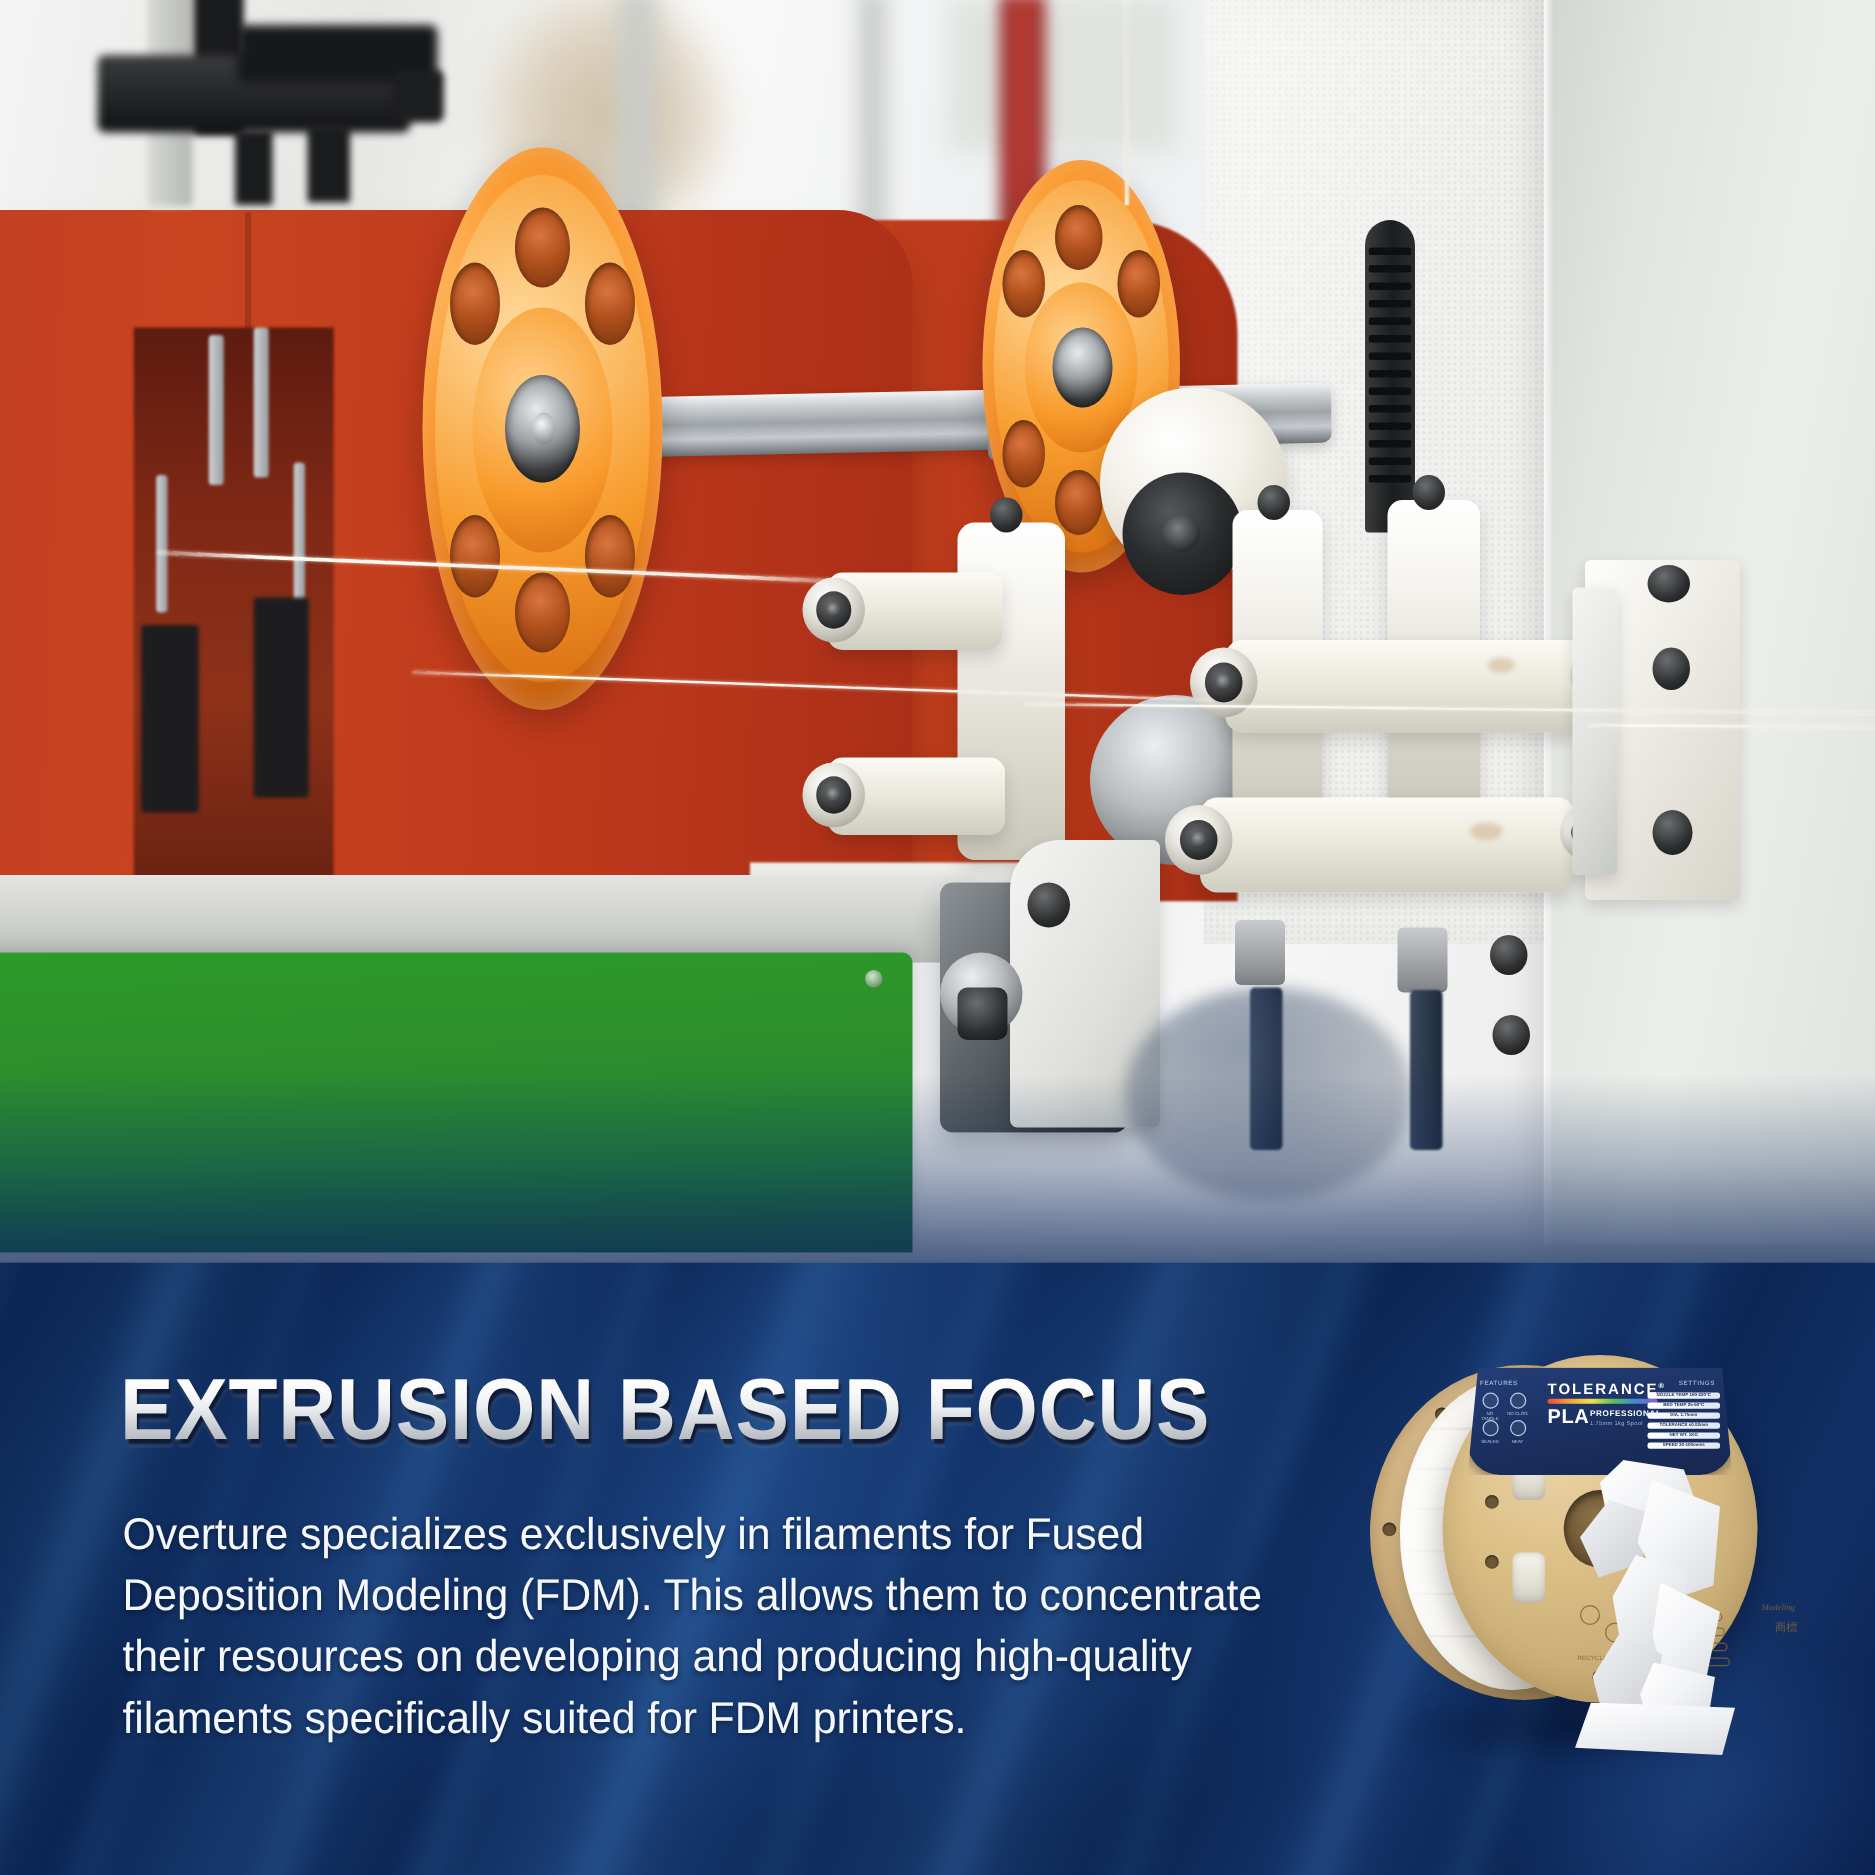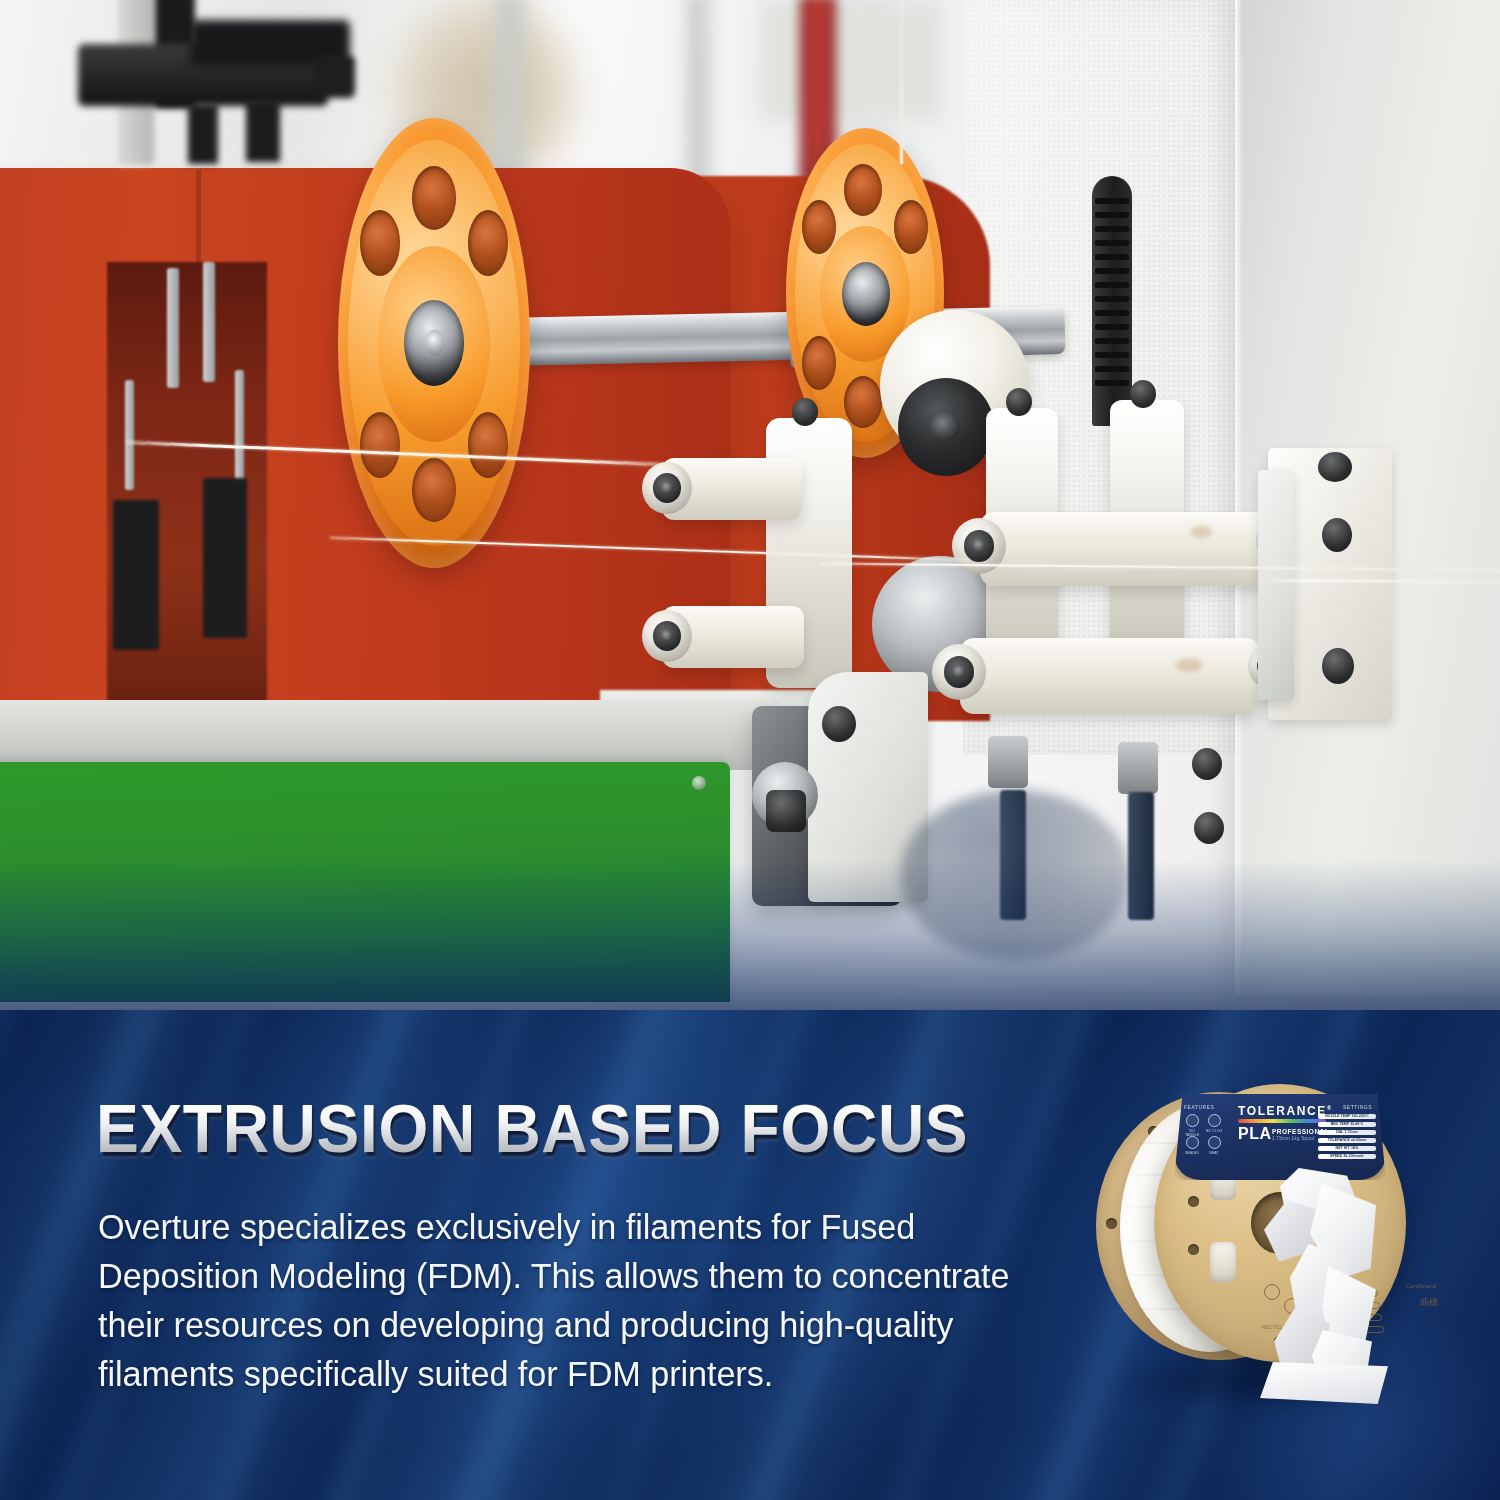--- a/index.html
+++ b/index.html
@@ -652,21 +652,21 @@
       <div class="pin-hole" style="left:120px;top:252px;"></div>
 
       <div class="card-marks">
         <div class="badge" style="left:2px;top:4px;"></div>
         <div class="badge" style="left:22px;top:18px;"></div>
         <div class="badge" style="left:46px;top:24px;"></div>
         <div class="pill" style="left:70px;top:10px;"></div>
         <div class="pill" style="left:72px;top:22px;"></div>
         <div class="pill" style="left:74px;top:34px;"></div>
         <div class="pill" style="left:76px;top:46px;"></div>
-        <div class="script">Cardboard</div>
+        <div class="script">Modeling</div>
         <div class="cjk">商標</div>
         <div class="tiny">RECYCLABLE</div>
       </div>
     </div>
 
     <div class="label-arc">
       <div class="hdr-l">FEATURES</div>
       <div class="hdr-r">SETTINGS</div>
 
       <div class="brand"><span>TOLERANCE</span><span class="reg">®</span></div>

